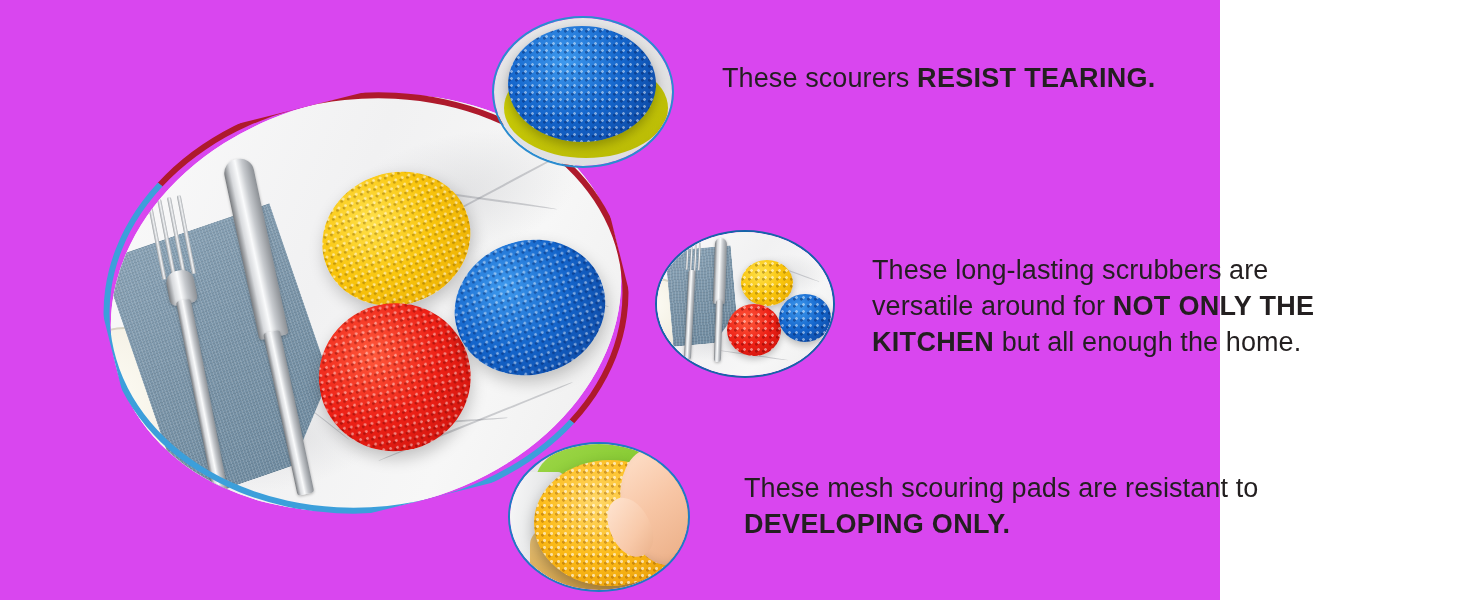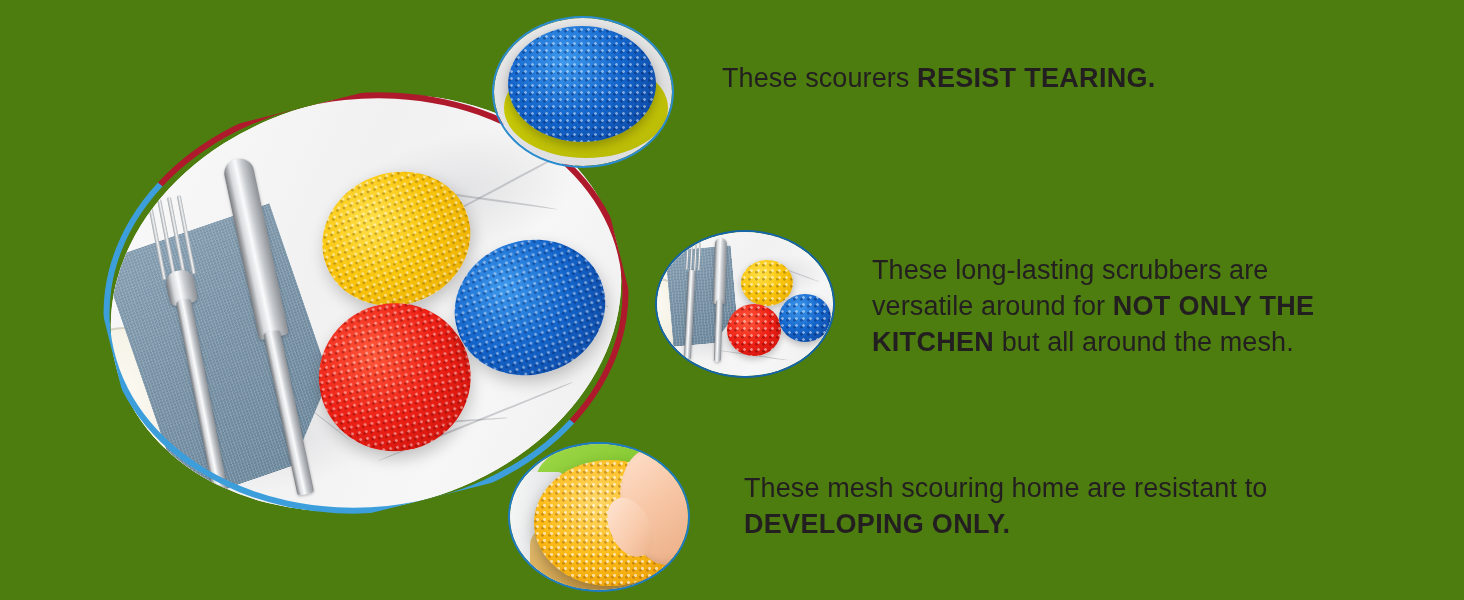--- a/index.html
+++ b/index.html
@@ -9,23 +9,23 @@
   }
   body {
     width: 1464px;
     height: 600px;
     overflow: hidden;
     font-family: "Liberation Sans", sans-serif;
   }
 
   #banner {
     position: relative;
-    width: 1464px;
+    width: 1220px;
     height: 600px;
-    background: #4d7c0f;
+    background: #d946ef;
   }
 
   
   .panel {
     position: absolute;
     overflow: hidden;
   }
   .panel .scene {
     position: absolute;
     inset: 0;
@@ -330,20 +330,20 @@
       <div class="hand" style="left:112px; top:2px; width:86px; height:120px; transform:rotate(-10deg);"></div>
       <div class="finger" style="left:100px; top:52px; width:40px; height:62px; transform:rotate(-26deg);"></div>
     </div>
   </div>
 
   <div class="caption" id="cap-1">
     <span>These scourers </span><b>RESIST TEARING.</b><span></span>
   </div>
 
   <div class="caption" id="cap-2">
-    <span>These long-lasting scrubbers are versatile around for </span><b>NOT ONLY THE KITCHEN</b><span> but all around the mesh.</span>
+    <span>These long-lasting scrubbers are versatile around for </span><b>NOT ONLY THE KITCHEN</b><span> but all enough the home.</span>
   </div>
 
   <div class="caption" id="cap-3">
-    <span>These mesh scouring home are resistant to </span><b>DEVELOPING ONLY.</b><span></span>
+    <span>These mesh scouring pads are resistant to </span><b>DEVELOPING ONLY.</b><span></span>
   </div>
 
 </div>
 
 </body></html>

